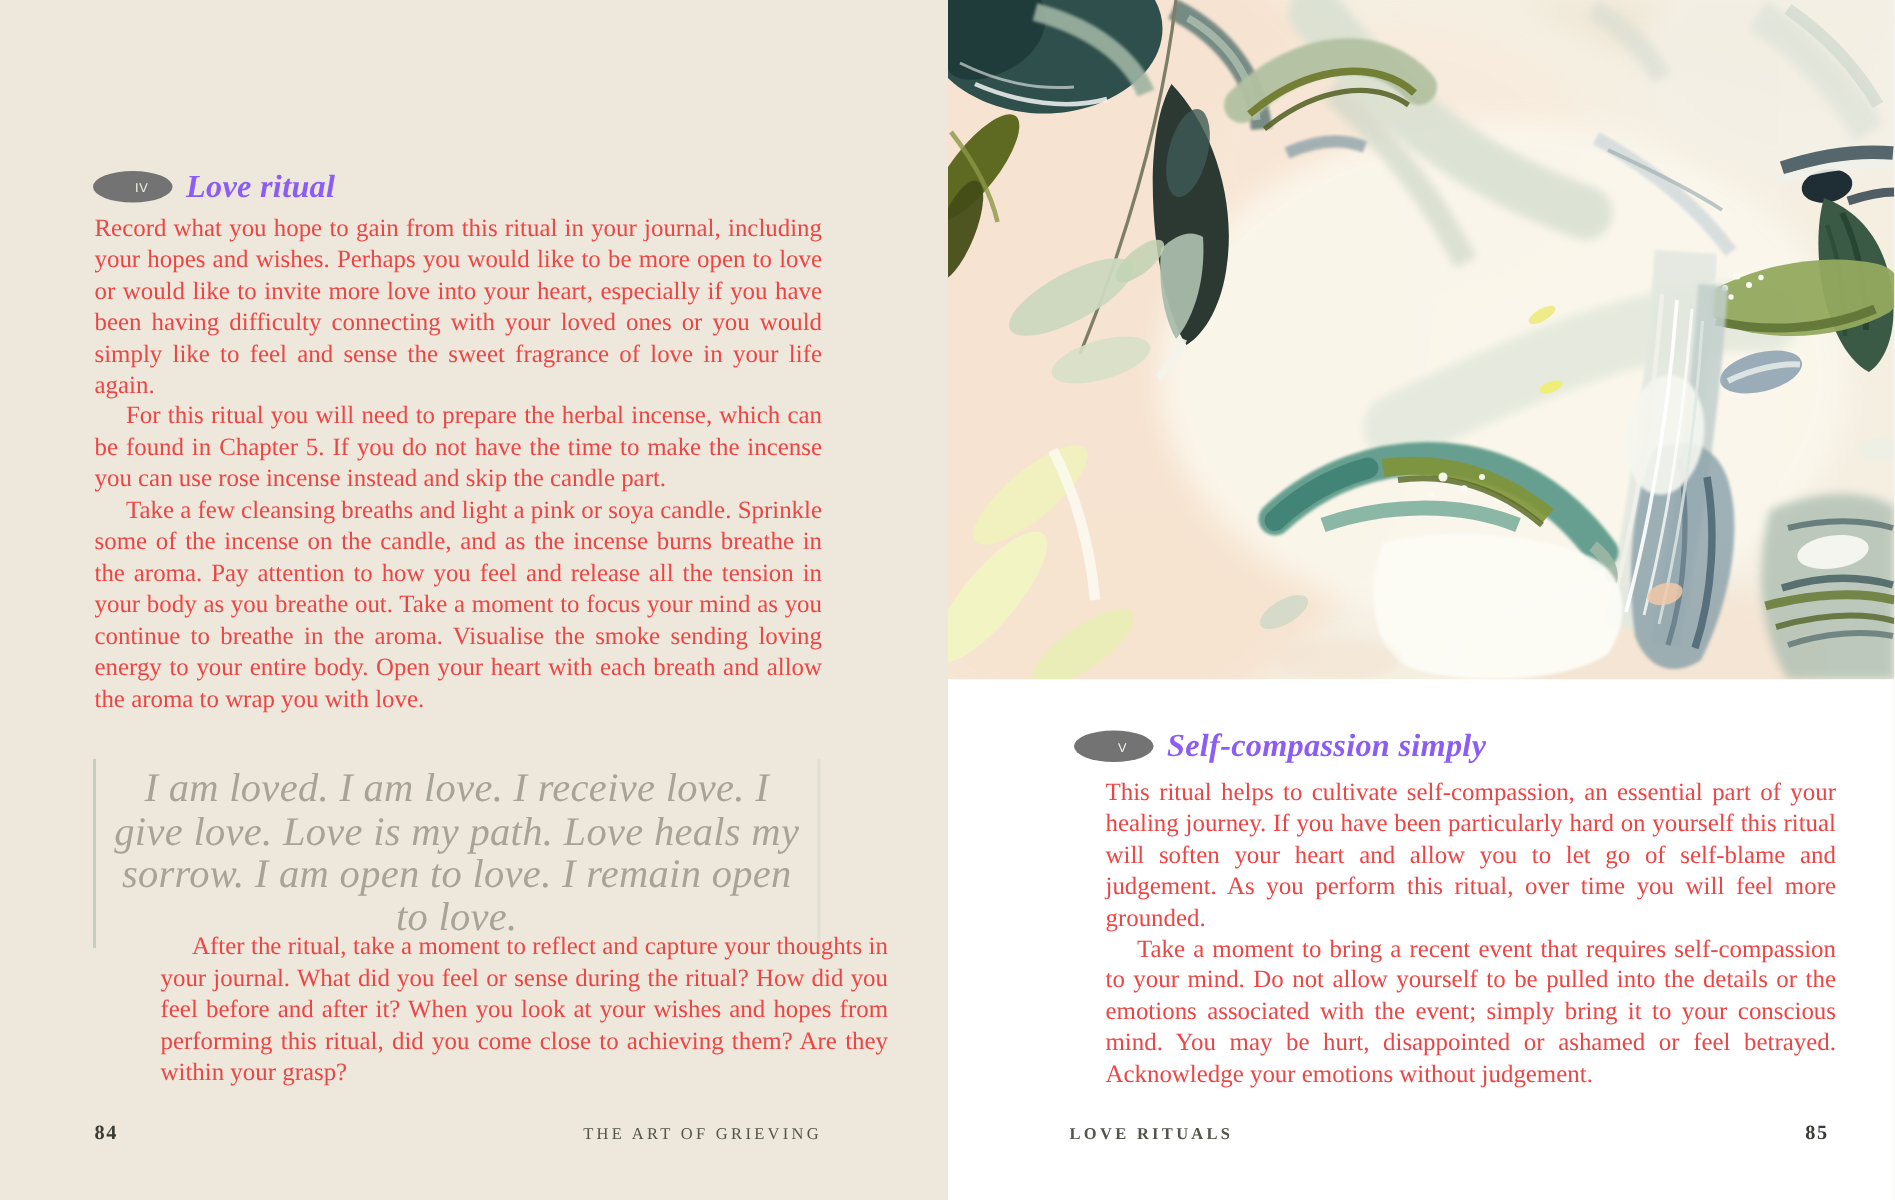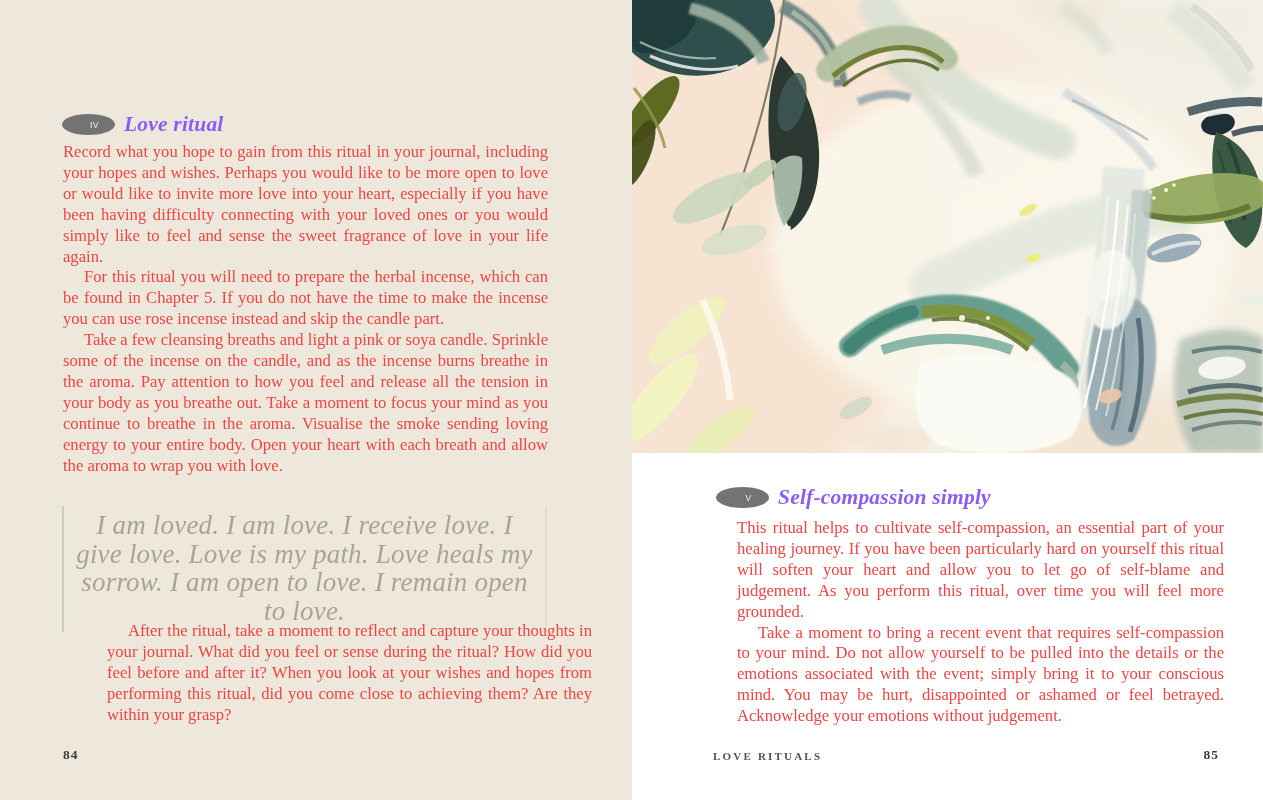--- a/index.html
+++ b/index.html
@@ -215,20 +215,21 @@
     <p class="ind">Take a few cleansing breaths and light a pink or soya candle. Sprinkle some of the incense on the candle, and as the incense burns breathe in the aroma. Pay attention to how you feel and release all the tension in your body as you breathe out. Take a moment to focus your mind as you continue to breathe in the aroma. Visualise the smoke sending loving energy to your entire body. Open your heart with each breath and allow the aroma to wrap you with love.</p>
   </div>
 
   <div class="affirmation">I am loved. I am love. I receive love. I give love. Love is my path. Love heals my sorrow. I am open to love. I remain open to love.</div>
 
   <div class="body-text bt-close">
     <p class="ind">After the ritual, take a moment to reflect and capture your thoughts in your journal. What did you feel or sense during the ritual? How did you feel before and after it? When you look at your wishes and hopes from performing this ritual, did you come close to achieving them? Are they within your grasp?</p>
   </div>
 
   <div class="folio folio-left">84</div>
+  <div class="running running-left">THE ART OF GRIEVING</div>
 
   <div class="section-head sh-right">
     <span class="badge">V</span>
     <span class="section-title">Self-compassion simply</span>
   </div>
 
   <div class="body-text bt-right">
     <p>This ritual helps to cultivate self-compassion, an essential part of your healing journey. If you have been particularly hard on yourself this ritual will soften your heart and allow you to let go of self-blame and judgement. As you perform this ritual, over time you will feel more grounded.</p>
     <p class="ind">Take a moment to bring a recent event that requires self-compassion to your mind. Do not allow yourself to be pulled into the details or the emotions associated with the event; simply bring it to your conscious mind. You may be hurt, disappointed or ashamed or feel betrayed. Acknowledge your emotions without judgement.</p>
   </div>

